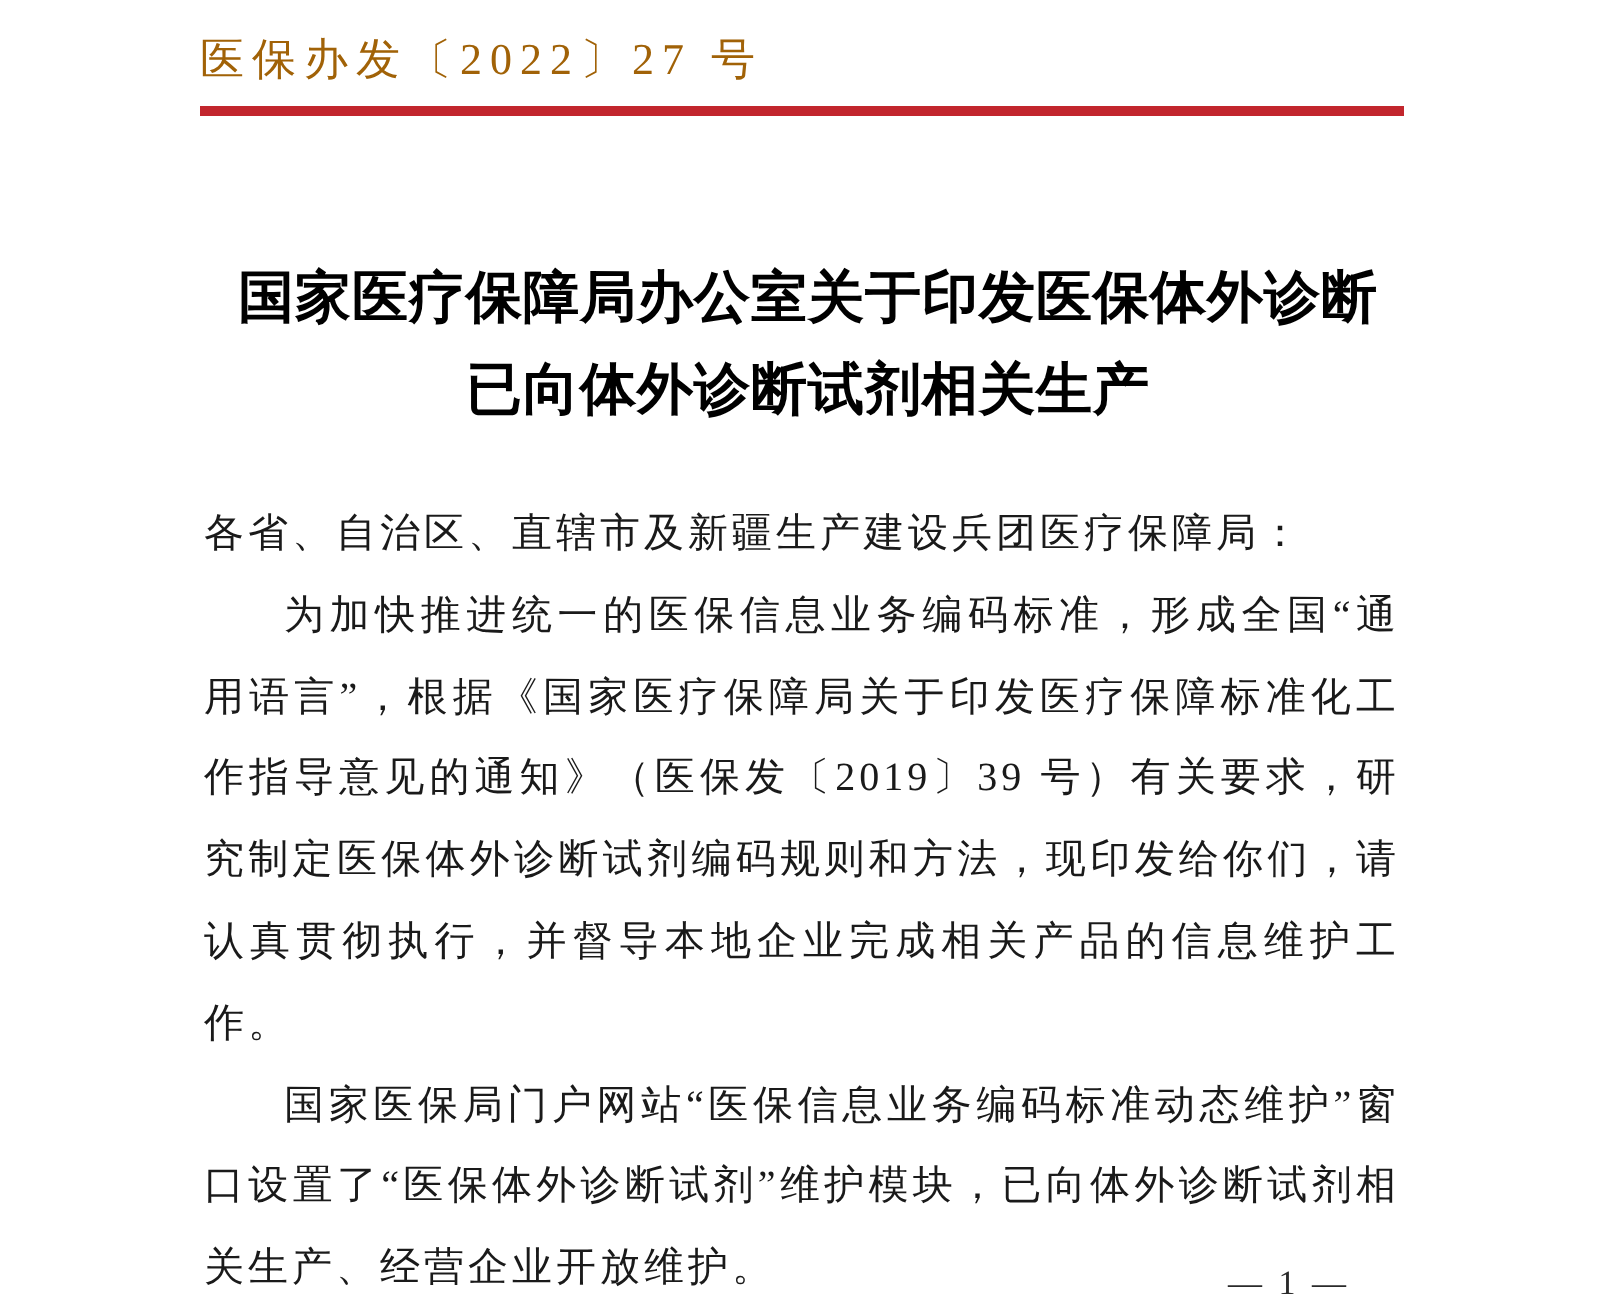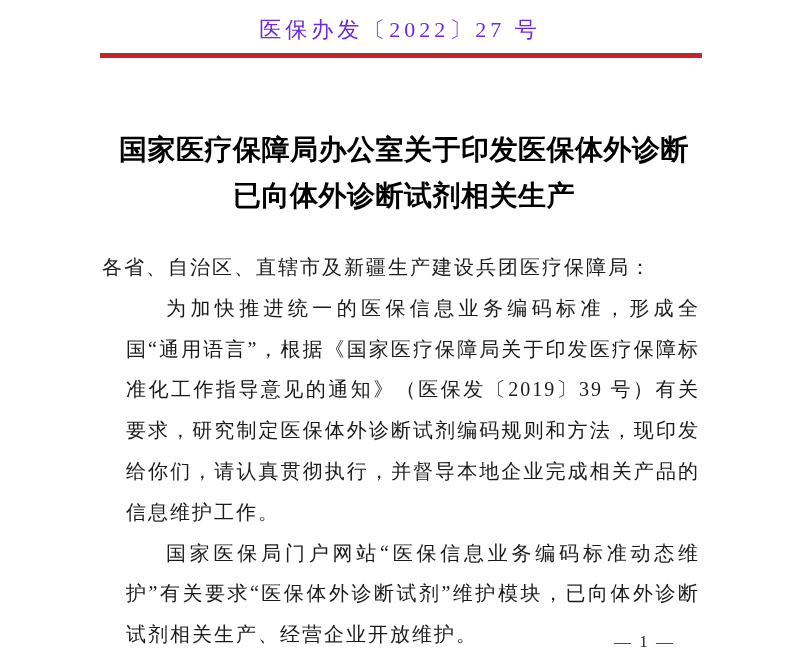--- a/index.html
+++ b/index.html
@@ -14,24 +14,23 @@
     background: #ffffff;
     overflow: hidden;
     font-family: "Liberation Serif", "DejaVu Serif", serif;
     color: #1a1a1a;
   }
   .doc-number {
     position: absolute;
     top: 15px;
     left: 100px;
     width: 600px;
-    text-align: center;
     font-size: 22px;
     letter-spacing: 4px;
-    color: #6d28d9;
+    color: #a16207;
     white-space: nowrap;
   }
   .red-line {
     position: absolute;
     top: 53px;
     left: 100px;
     width: 602px;
     height: 5px;
     background: #c2262d;
   }
@@ -57,21 +56,20 @@
     line-height: 40.8px;
     letter-spacing: 2px;
     text-align: justify;
     color: #1a1a1a;
   }
   .body-text p {
     margin: 0;
   }
   .body-text p.indent {
     text-indent: 2em;
-    margin-left: 24px;
   }
   .page-number {
     position: absolute;
     right: 125px;
     bottom: 4px;
     font-size: 17px;
     letter-spacing: 2px;
     color: #2a2a2a;
     white-space: nowrap;
   }
@@ -86,18 +84,18 @@
   <div class="red-line" style="background: rgb(194, 38, 45);"></div>
 
   <h1 class="title">
     <div>国家医疗保障局办公室关于印发医保体外诊断</div>
     <div>已向体外诊断试剂相关生产</div>
   </h1>
 
   <div class="body-text">
     <p>各省、自治区、直辖市及新疆生产建设兵团医疗保障局：</p>
     <p class="indent">为加快推进统一的医保信息业务编码标准，形成全国“通用语言”，根据《国家医疗保障局关于印发医疗保障标准化工作指导意见的通知》（医保发〔2019〕39 号）有关要求，研究制定医保体外诊断试剂编码规则和方法，现印发给你们，请认真贯彻执行，并督导本地企业完成相关产品的信息维护工作。</p>
-    <p class="indent">国家医保局门户网站“医保信息业务编码标准动态维护”有关要求“医保体外诊断试剂”维护模块，已向体外诊断试剂相关生产、经营企业开放维护。</p>
+    <p class="indent">国家医保局门户网站“医保信息业务编码标准动态维护”窗口设置了“医保体外诊断试剂”维护模块，已向体外诊断试剂相关生产、经营企业开放维护。</p>
   </div>
 
   <div class="page-number">— 1 —</div>
 
 </div>
 
 </body></html>

